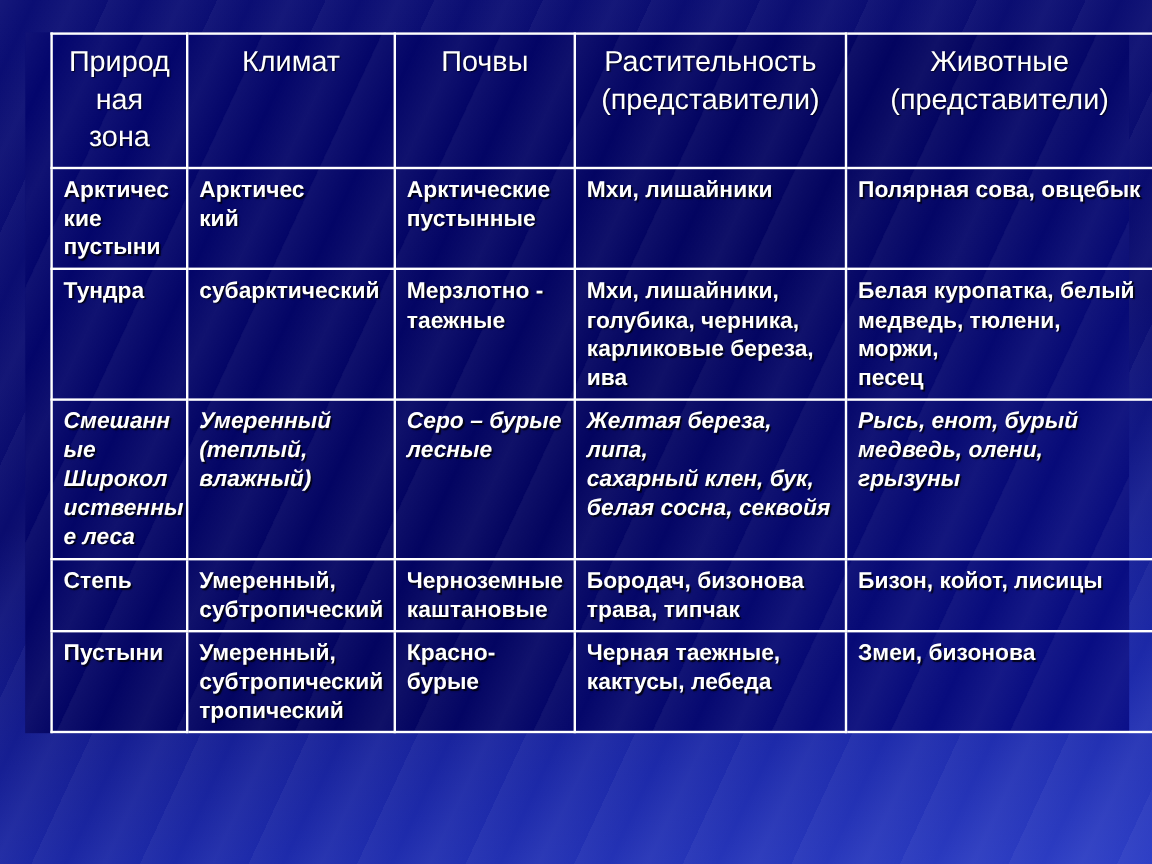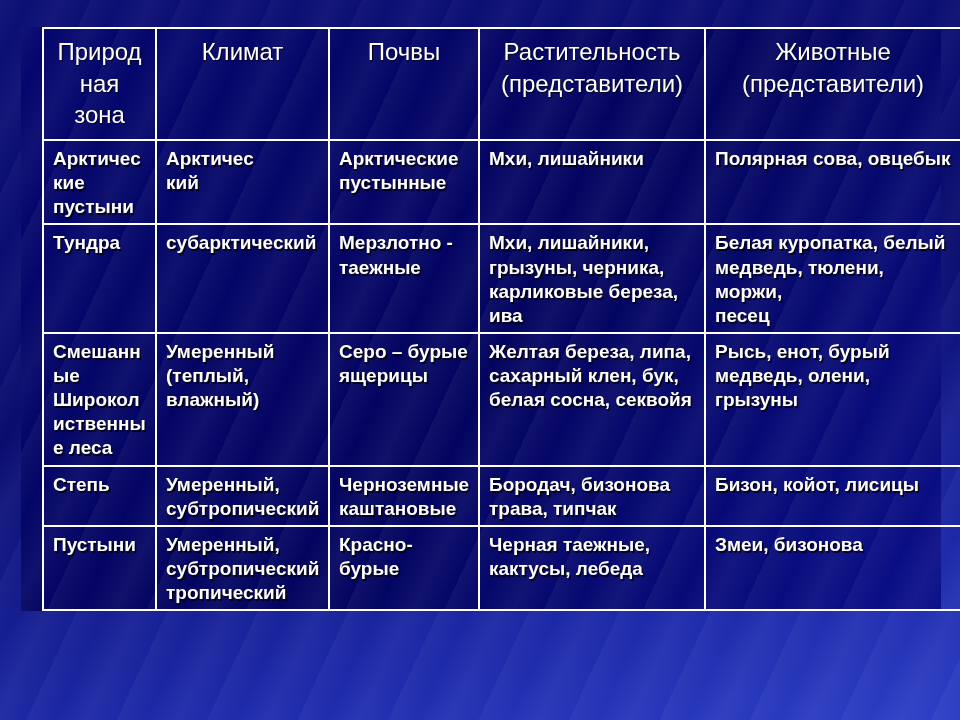--- a/index.html
+++ b/index.html
@@ -49,21 +49,21 @@
   }
   td{
     font-size:19px;font-weight:700;line-height:1.27;
     text-align:left;padding:6px 6px 4px 9px;
     text-shadow:1.5px 1.5px 1px rgba(0,0,0,0.85);
   }
   tr.hrow{height:112px;}
   tr.r0{height:82px;}
   tr.r1{height:97px;}
   tr.r2{height:80px;}
-  tr.r3{height:128px;}
+  tr.r3{height:128px;font-style:italic;}
   tr.r4{height:57px;}
   tr.r5{height:77px;}
 </style>
 </head>
 <body>
 
 <div class="slide-table-wrap">
   <table>
     <colgroup>
       <col class="c1">
@@ -96,38 +96,38 @@
 пустынные</td>
         <td>Мхи, лишайники</td>
         <td>Полярная сова, овцебык</td>
       </tr>
       <tr class="r1">
         <td>Тундра</td>
         <td>субарктический</td>
         <td>Мерзлотно -
 таежные</td>
         <td>Мхи, лишайники,
-грызуны, черника,
+голубика, черника,
 карликовые береза,
 ива</td>
         <td>Белая куропатка, белый
 медведь, тюлени, моржи,
 песец</td>
       </tr>
       <tr class="r3">
         <td>Смешанн
 ые
 Широкол
 иственны
 е леса</td>
         <td>Умеренный
 (теплый,
 влажный)</td>
         <td>Серо – бурые
-ящерицы</td>
+лесные</td>
         <td>Желтая береза, липа,
 сахарный клен, бук,
 белая сосна, секвойя</td>
         <td>Рысь, енот, бурый
 медведь, олени,
 грызуны</td>
       </tr>
       <tr class="r4">
         <td>Степь</td>
         <td>Умеренный,

